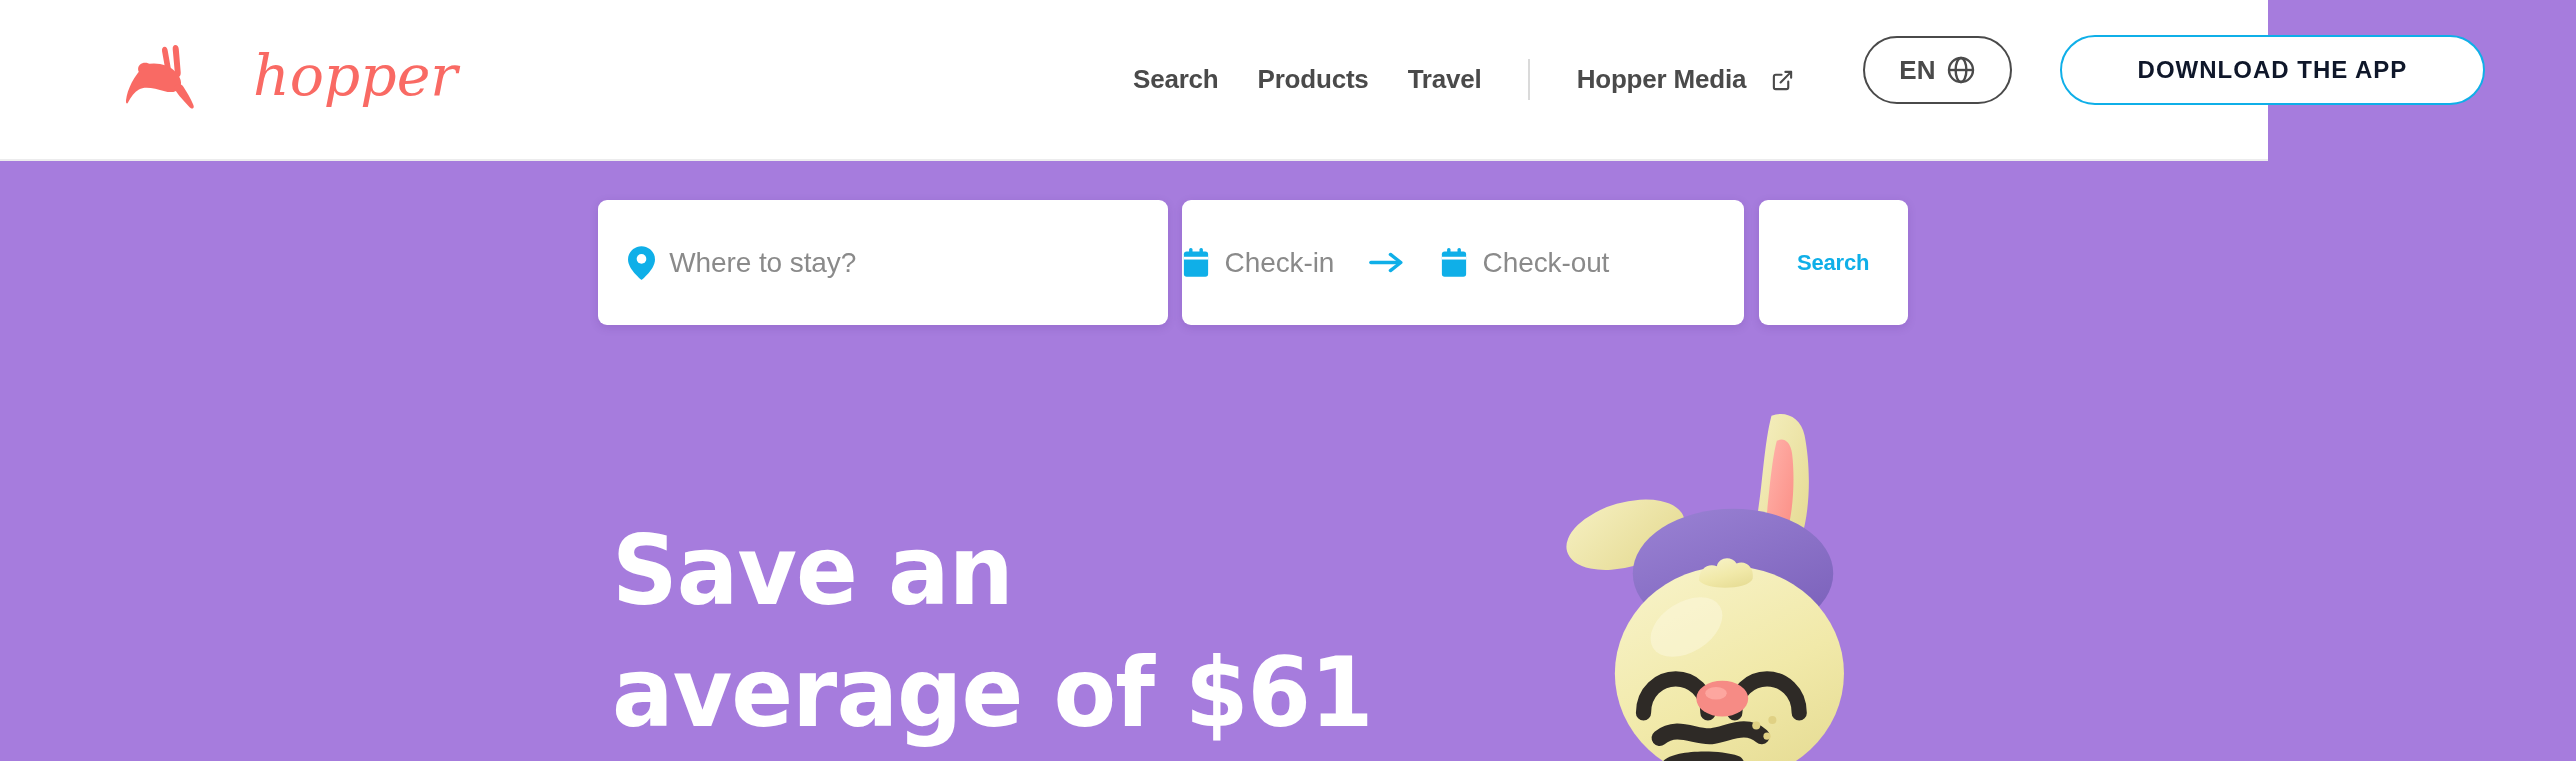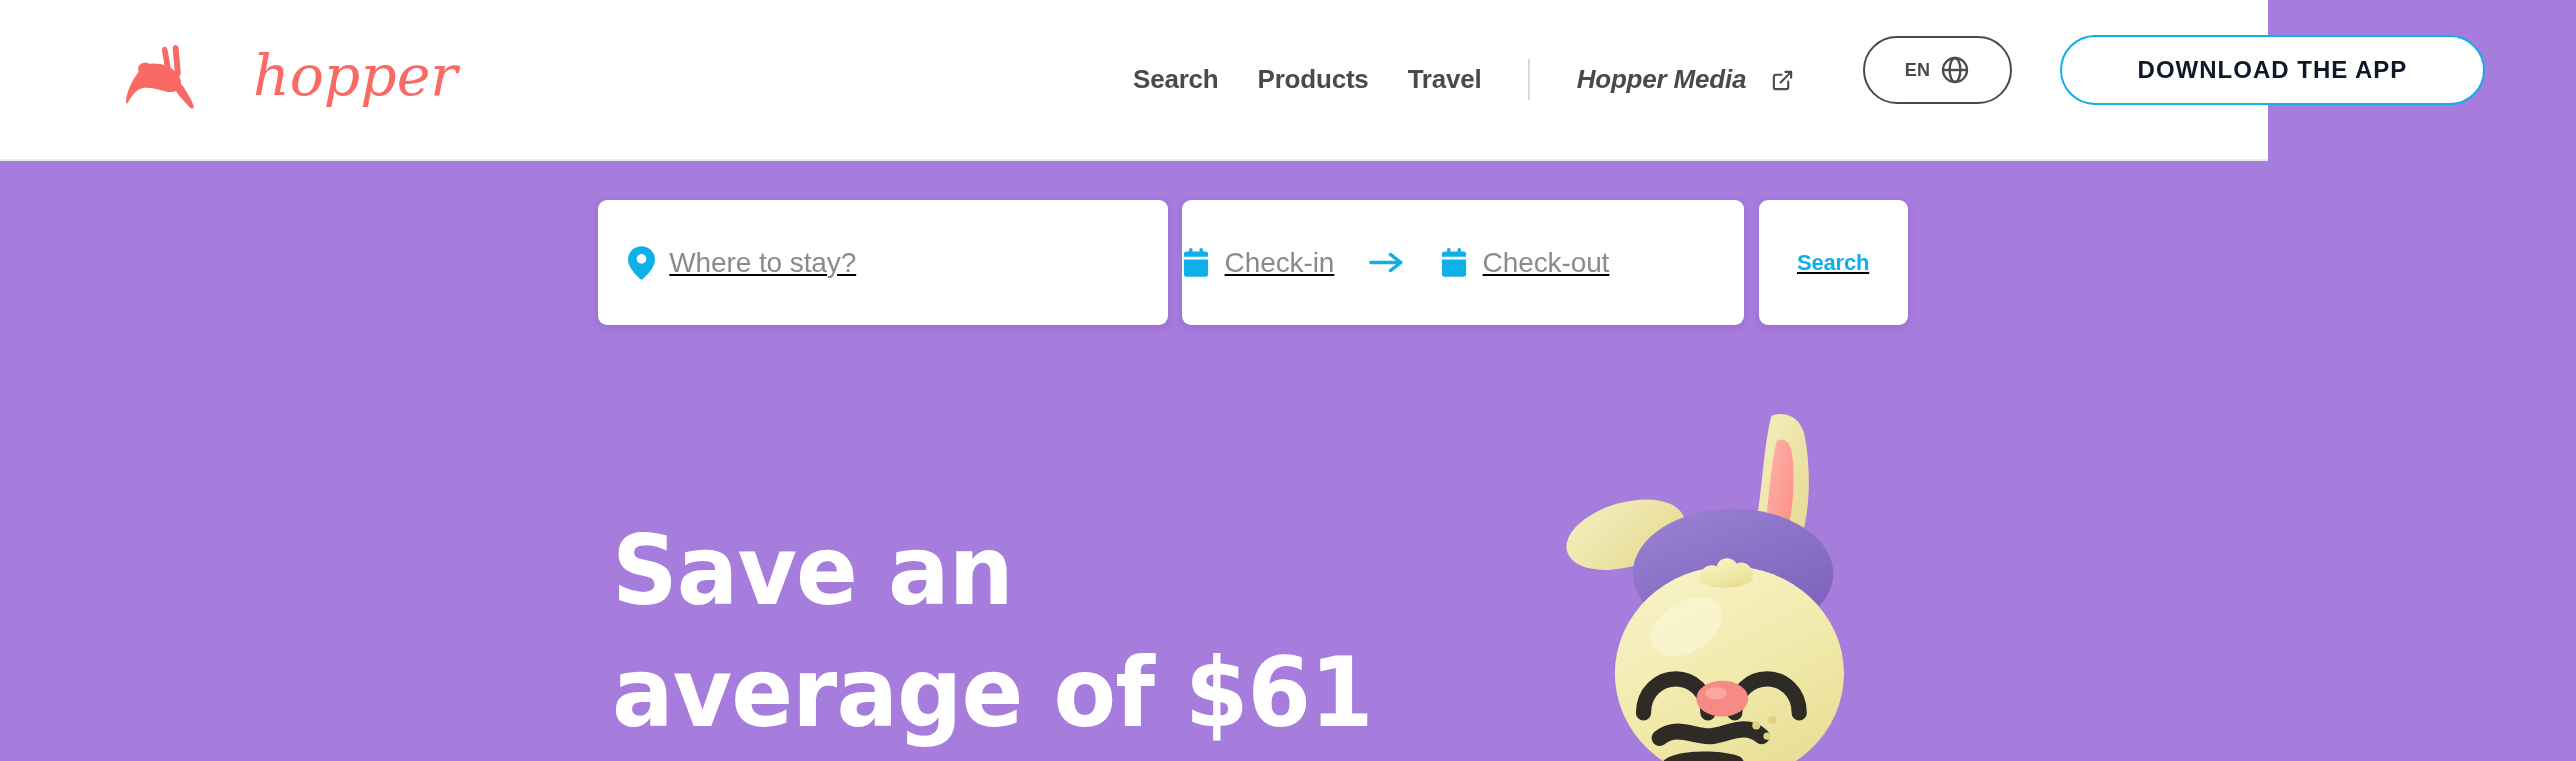--- a/index.html
+++ b/index.html
@@ -29,32 +29,32 @@
   }
   .nav-item{
     font-size:26px; font-weight:bold; color:#4a4a4a;
     letter-spacing:-0.2px; white-space:nowrap; cursor:pointer;
   }
   .nav-divider{
     width:2.7px; height:41px; background:#dadada;
     margin:0 7.2px;
   }
   .nav-media{
-    display:flex; align-items:center; gap:25px; cursor:pointer;font-style:italic;
+    display:flex; align-items:center; gap:25px; cursor:pointer;
   }
   .ext-icon{ width:23px; height:23px; display:block; margin-top:1.8px;}
 
   .lang-btn{
     position:absolute; left:1863px; top:36px;
     width:149px; height:68px;
     border:2.7px solid #4a4a4a; border-radius:36px;
     display:flex; align-items:center; justify-content:center; gap:10px;
     cursor:pointer; background:#fff;
   }
-  .lang-label{ font-size:18px; font-weight:bold; color:#4a4a4a; letter-spacing:0.3px;}
+  .lang-label{ font-size:26px; font-weight:bold; color:#4a4a4a; letter-spacing:0.3px;}
   .globe-icon{ width:30px; height:30px; display:block; }
 
   .dl-btn{
     position:absolute; left:2060px; top:35px;
     width:425px; height:70px;
     border:2.7px solid #0FAFE8; border-radius:36px;
     display:flex; align-items:center; justify-content:center;
     cursor:pointer; background:#fff;
   }
   .dl-label{
@@ -69,21 +69,21 @@
     background:#A67CDD; overflow:hidden;
   }
 
   .searchbar{
     position:absolute; left:598px; top:39px;
     display:flex; align-items:flex-start; gap:14.3px;
   }
   .panel{
     background:#ffffff; border-radius:9px;
     box-shadow:0 2.7px 8px rgba(80,40,130,0.16);
-    height:125px; display:flex; align-items:center;text-decoration:underline;
+    height:125px; display:flex; align-items:center;
   }
   .panel-where{ width:570px; padding-left:30px; gap:14.3px; }
   .panel-dates{ width:562px; }
   .panel-search{
     width:149px; justify-content:center; cursor:pointer;
   }
   .field{
     display:flex; align-items:center; gap:14.3px; cursor:text;
   }
   .ph{

